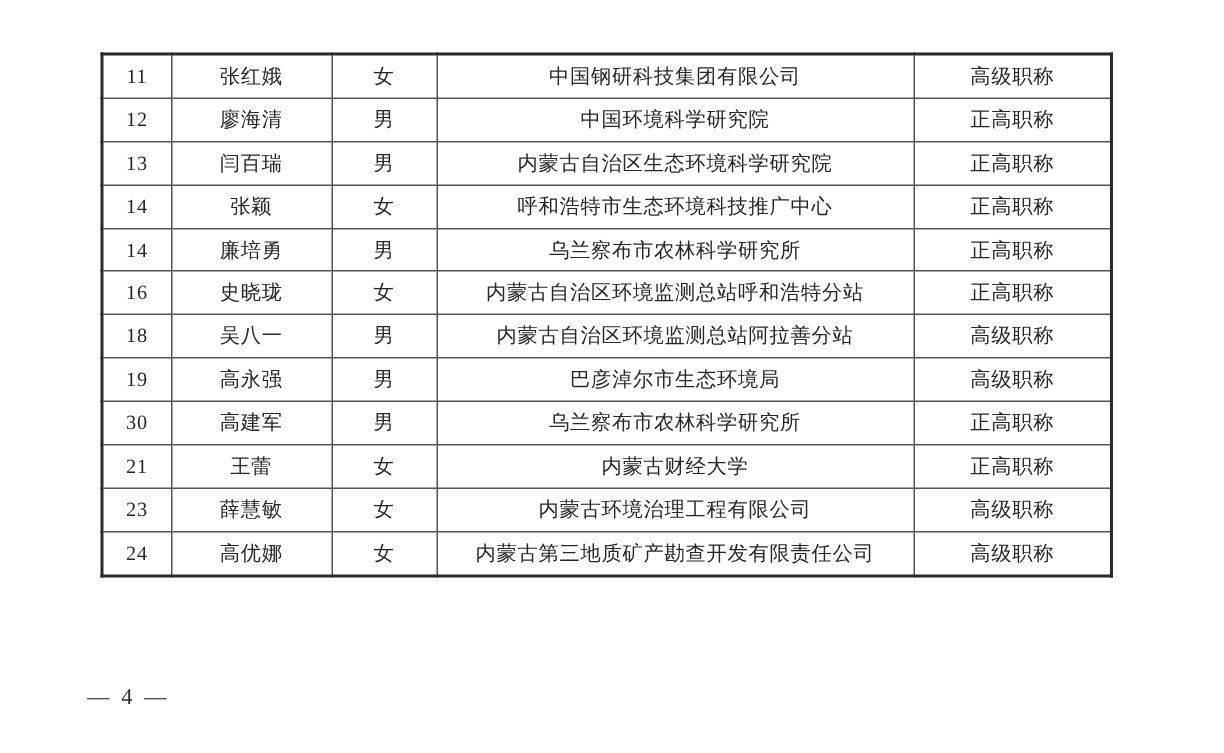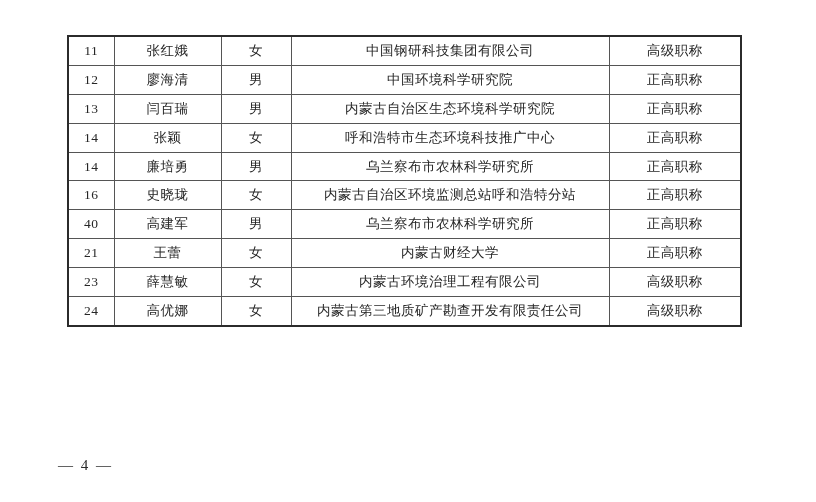--- a/index.html
+++ b/index.html
@@ -103,21 +103,35 @@
           <td>正高职称</td>
         </tr>
         <tr>
           <td>16</td>
           <td>史晓珑</td>
           <td>女</td>
           <td>内蒙古自治区环境监测总站呼和浩特分站</td>
           <td>正高职称</td>
         </tr>
         <tr>
-          <td>40</td>
+          <td>18</td>
+          <td>吴八一</td>
+          <td>男</td>
+          <td>内蒙古自治区环境监测总站阿拉善分站</td>
+          <td>高级职称</td>
+        </tr>
+        <tr>
+          <td>19</td>
+          <td>高永强</td>
+          <td>男</td>
+          <td>巴彦淖尔市生态环境局</td>
+          <td>高级职称</td>
+        </tr>
+        <tr>
+          <td>30</td>
           <td>高建军</td>
           <td>男</td>
           <td>乌兰察布市农林科学研究所</td>
           <td>正高职称</td>
         </tr>
         <tr>
           <td>21</td>
           <td>王蕾</td>
           <td>女</td>
           <td>内蒙古财经大学</td>

